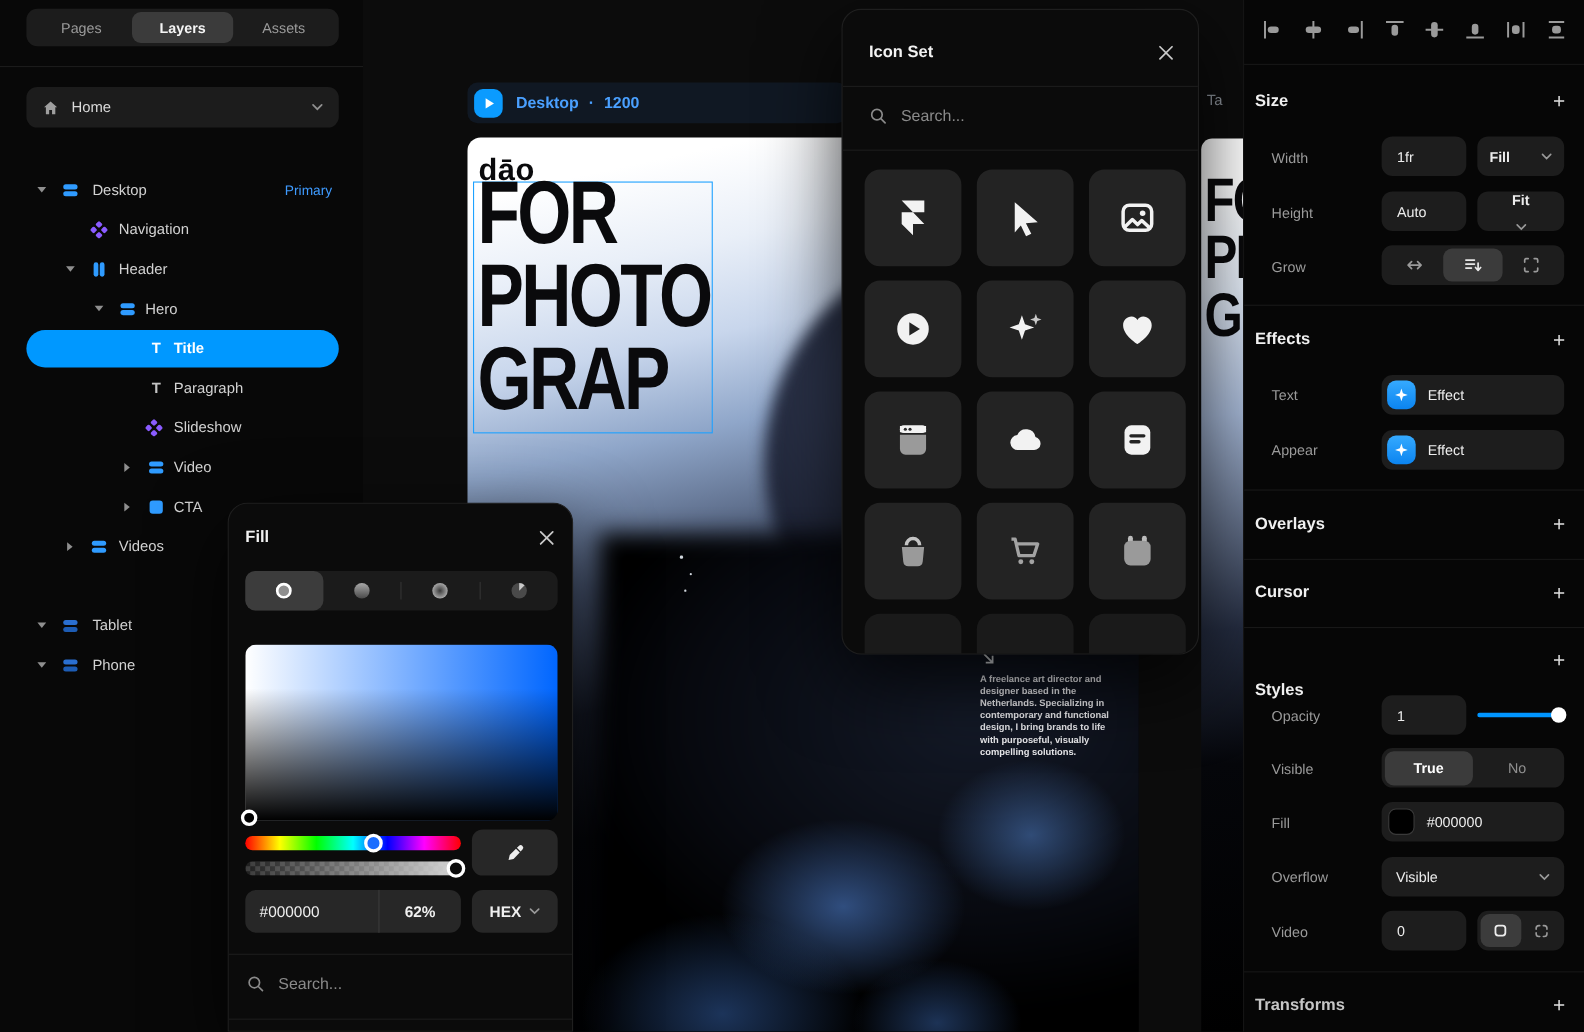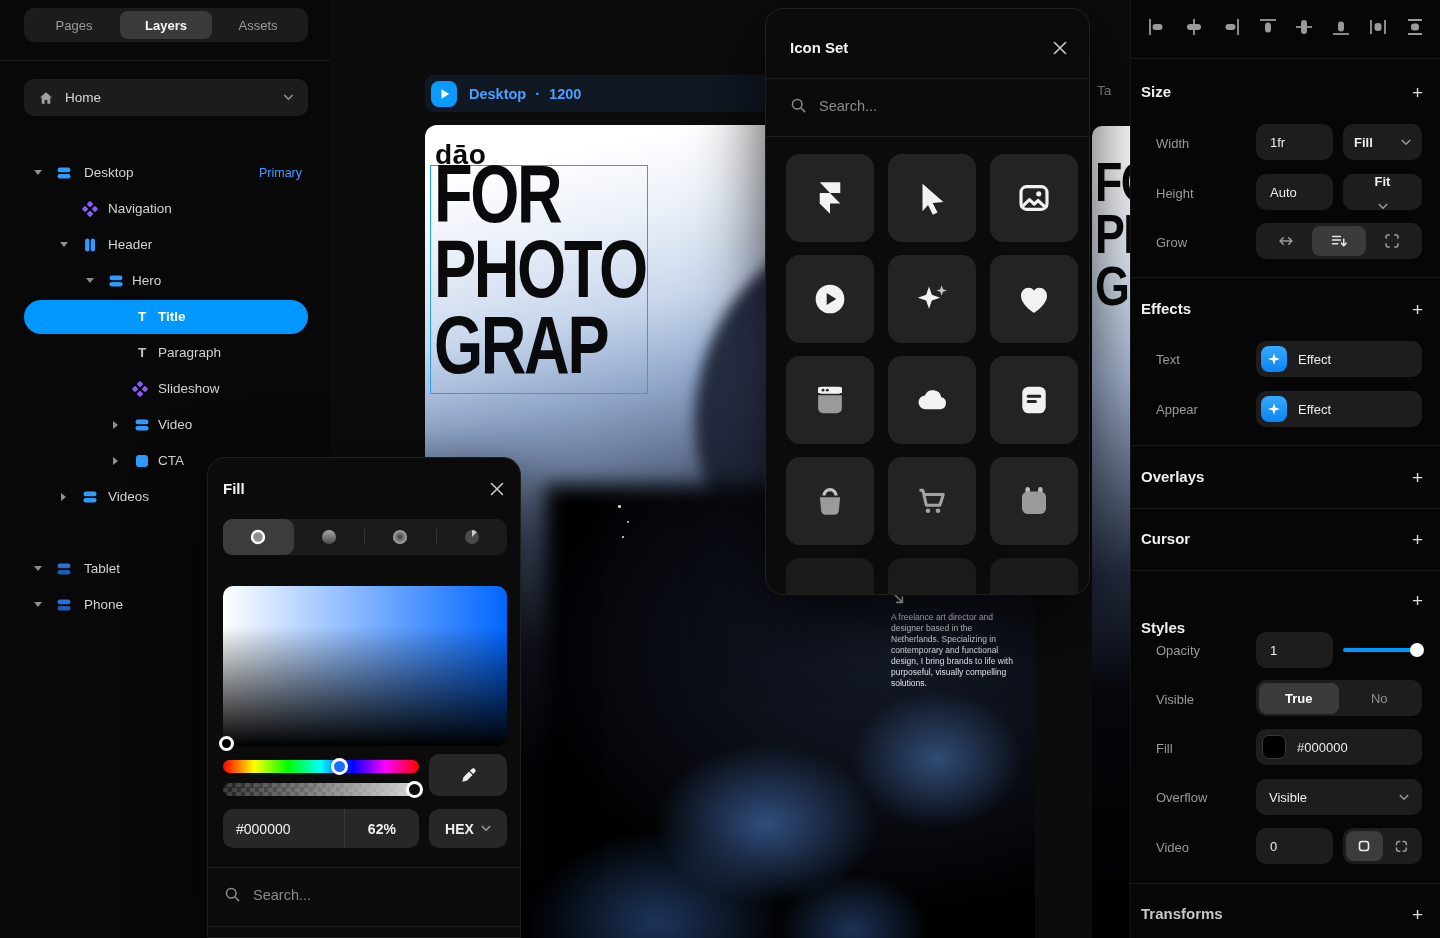--- a/index.html
+++ b/index.html
@@ -48,21 +48,21 @@
        radial-gradient(26% 14% at 56% 86%, rgba(62,101,164,.75), rgba(0,0,0,0) 70%),
        radial-gradient(20% 12% at 84% 78%, rgba(72,115,180,.6), rgba(0,0,0,0) 70%),
        radial-gradient(30% 16% at 38% 98%, rgba(40,74,128,.7), rgba(0,0,0,0) 70%),
        radial-gradient(18% 10% at 70% 99%, rgba(52,92,156,.55), rgba(0,0,0,0) 70%); }
   .dao-logo { position:absolute; left:10px; top:14px; color:#0a0a0c; font-size:28px; font-weight:700; letter-spacing:.5px; }
   .title-box { position:absolute; left:5px; top:40px; width:218px; height:229px; border:1.5px solid #1da1ff; }
   .big-title { position:absolute; left:3px; top:-9px; transform:scale(.78,1); transform-origin:top left;
                font-size:81px; line-height:.93; font-weight:800; letter-spacing:-3px; color:#0a0a0c; white-space:nowrap; }
   .dot { position:absolute; width:2.5px; height:2.5px; border-radius:50%; background:#e8eef6; opacity:.9; }
   .about-block { position:absolute; left:466px; top:466px; width:122px; }
-  .about-txt { color:#e9e9ec; font-size:8.5px; line-height:1.3; font-weight:400; margin-top:6px; }
+  .about-txt { color:#e9e9ec; font-size:8.5px; line-height:1.3; font-weight:700; margin-top:6px; }
   .tablet-frame { left:1092px; top:126px; width:38px; height:812px; border-radius:10px 0 0 0; overflow:hidden;
                   background:linear-gradient(175deg,#ffffff 5%,#e2eaf5 17%,#a4b6d4 31%,#242c40 55%,#05060a 70%,#000 100%); }
   .tablet-title { position:absolute; left:3px; top:30px; transform:scale(.8,1); transform-origin:top left;
                   font-size:56px; line-height:.93; font-weight:800; letter-spacing:-2px; color:#0a0a0c; }
   .tablet-label { left:1097px; top:83px; color:#8e949c; font-size:13.5px; }
 
   
   .panel { background:#0b0b0b; border:1px solid #1f1f1f; box-shadow:0 24px 70px rgba(0,0,0,.75); }
   .panel-title { color:#f2f2f2; font-size:15px; font-weight:700; }
   .close-x { position:absolute; cursor:default; }

